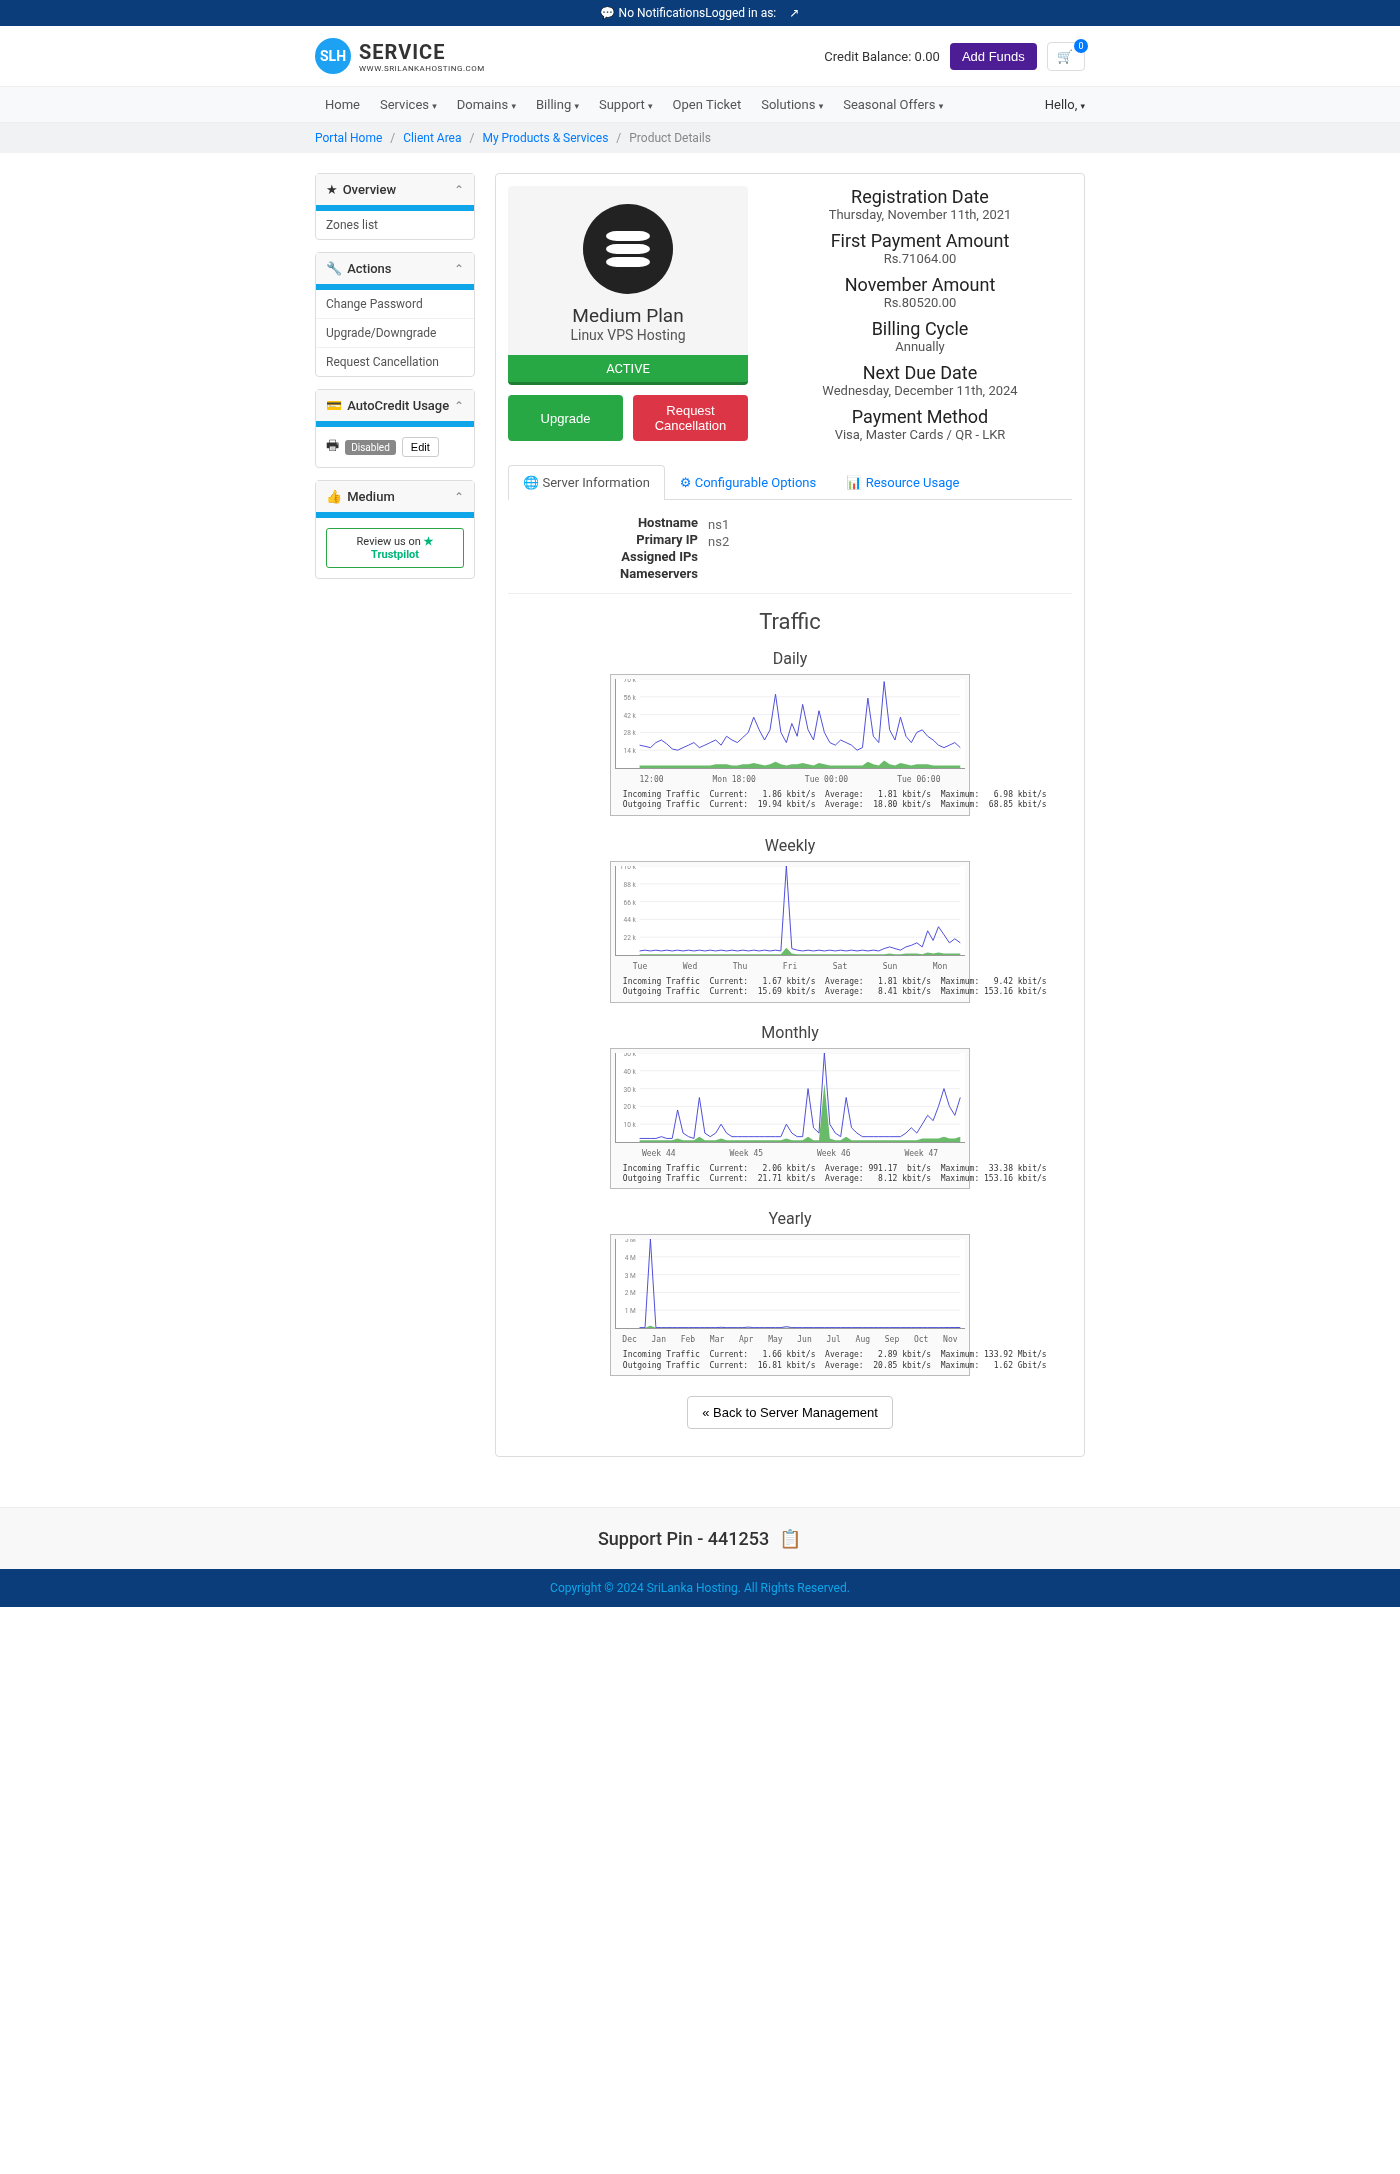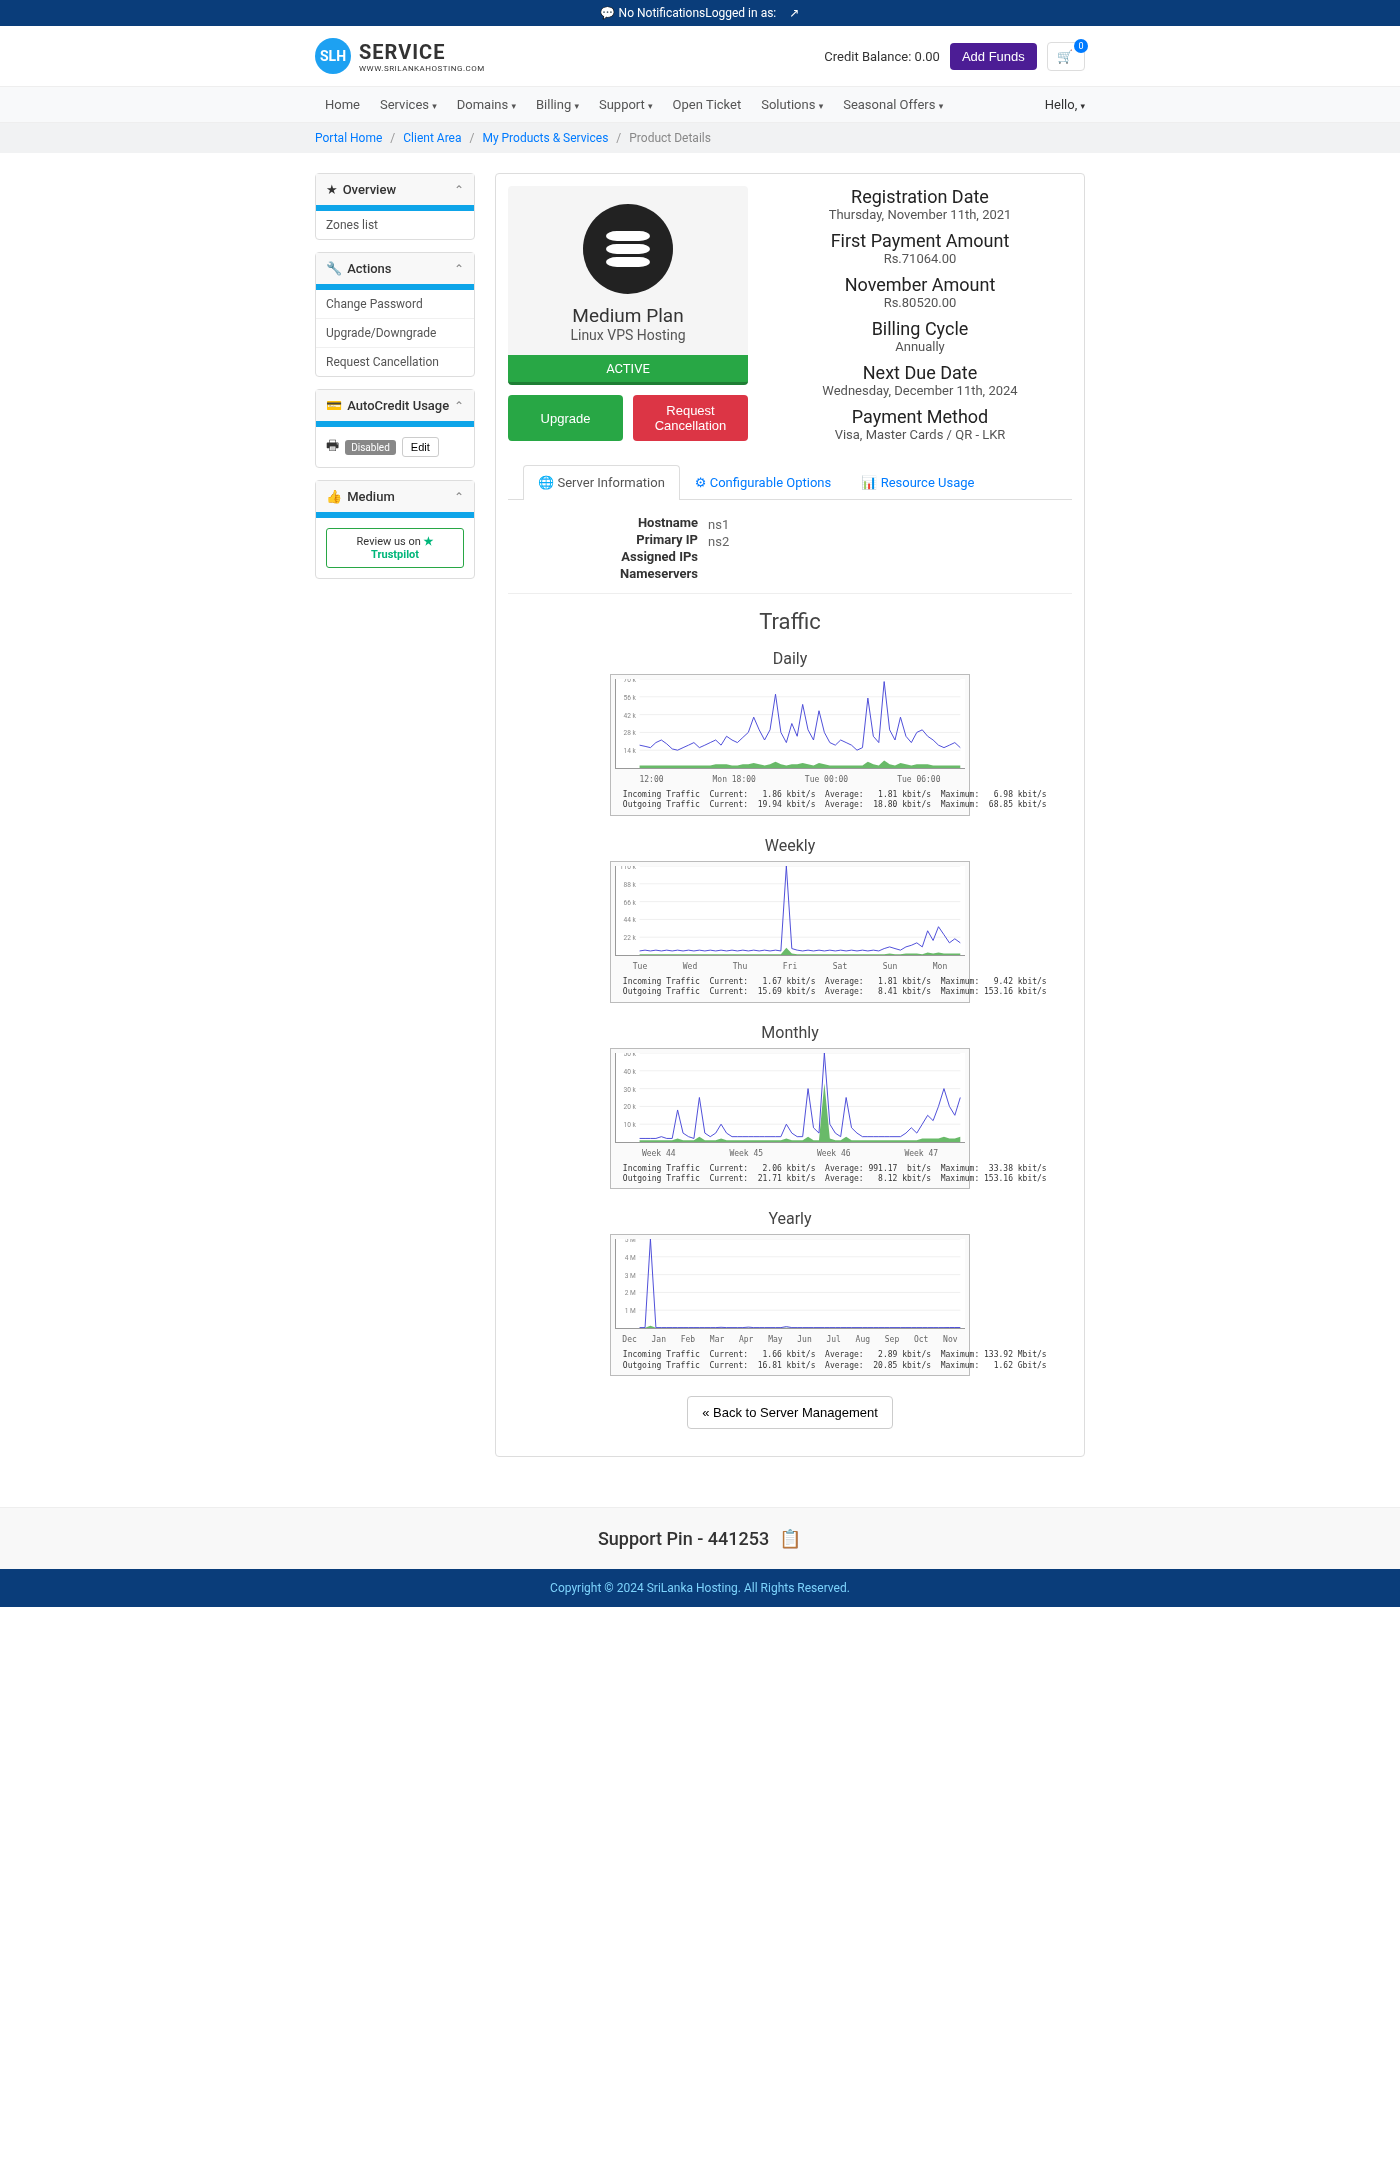--- a/index.html
+++ b/index.html
@@ -48,39 +48,39 @@
 .plan-sub { font-size: 14px; color: #555; margin-bottom: 12px; }
 .status-bar { background: #28a745; color: #fff; padding: 6px; font-size: 13px; border-radius: 0 0 4px 4px; border-bottom: 3px solid #1e7e34;}
 .action-btns { display: flex; gap: 10px; margin-top: 10px; }
 .btn-upgrade { flex: 1; background: #28a745; color: #fff; padding: 8px; border: none; border-radius: 4px; cursor: pointer; font-size: 13px; }
 .btn-cancel { flex: 1; background: #dc3545; color: #fff; padding: 8px; border: none; border-radius: 4px; cursor: pointer; font-size: 13px; }
 .product-right { flex: 1; text-align: center; }
 .info-title { font-size: 18px; font-weight: 400; color: #222; }
 .info-value { font-size: 13px; color: #555; margin-bottom: 8px; }
 .tabs { border-bottom: 1px solid #ddd; display: flex; margin-top: 10px; }
 .tab { padding: 9px 14px; font-size: 13px; cursor: pointer; color: #007bff; border: 1px solid transparent; border-bottom: none; }
-.tab.active { color: #555; border-color: #ddd; border-radius: 4px 4px 0 0; background: #fff; margin-bottom: -1px; margin-left: 15px; }
+.tab.active { color: #555; border-color: #ddd; border-radius: 4px 4px 0 0; background: #fff; margin-bottom: -1px; }
 .tab-content { padding: 15px 0; }
 .server-info { display: flex; margin-bottom: 10px; font-size: 13px; }
 .server-labels { width: 200px; text-align: right; padding-right: 10px; }
 .server-labels div { font-weight: bold; margin-bottom: 2px; }
 .server-values div { margin-bottom: 2px; color: #666; }
 .traffic-title { text-align: center; font-size: 22px; font-weight: 400; margin: 15px 0; color: #444; }
 .chart-section { margin-bottom: 20px; }
 .chart-label { text-align: center; font-size: 16px; margin-bottom: 6px; color: #444; }
 .chart-box { border: 1px solid #bbb; width: 360px; margin: 0 auto; background: #fafafa; }
 .chart-area { height: 90px; position: relative; background: #fff; margin: 4px; border-left: 1px solid #999; border-bottom: 1px solid #999; }
 .chart-svg { width: 100%; height: 100%; }
 .chart-xlabels { font-size: 8px; color: #666; display: flex; justify-content: space-around; padding: 2px 4px; font-family: monospace; }
 .chart-legend { font-size: 8px; font-family: monospace; padding: 4px; color: #333; line-height: 1.3; }
 .legend-row { display: flex; align-items: center; gap: 3px; }
 .legend-sq { width: 7px; height: 7px; display: inline-block; }
 .btn-back { display: block; margin: 20px auto 0; padding: 8px 14px; border: 1px solid #ccc; background: #fff; border-radius: 4px; cursor: pointer; font-size: 13px; }
 .support-pin { text-align: center; padding: 20px 0; font-size: 18px; font-weight: 500; background: #f8f8f8; border-top: 1px solid #eee; margin-top: 30px;}
-.footer { background: #0a3d7a; color: #7dd3fc; text-align: center; padding: 12px 0; font-size: 12px; }
+.footer { background: #0a3d7a; color: #0ea5e9; text-align: center; padding: 12px 0; font-size: 12px; }
 .chevron::after { content: "⌃"; font-size: 12px; color: #888;}
 .blur { filter: blur(3px); color: #ccc; }
 </style>
 </head>
 <body>
 
 <div class="topbar">
   <div class="container topbar-inner">
     <a href="#">💬 <span>No Notifications</span></a>
     <div>

